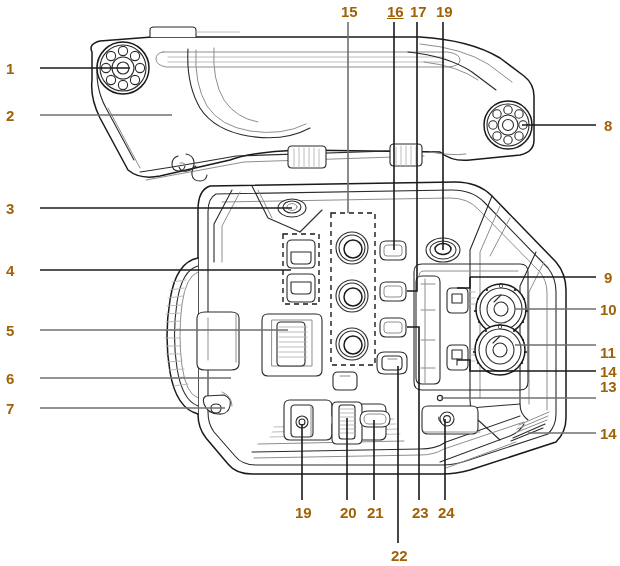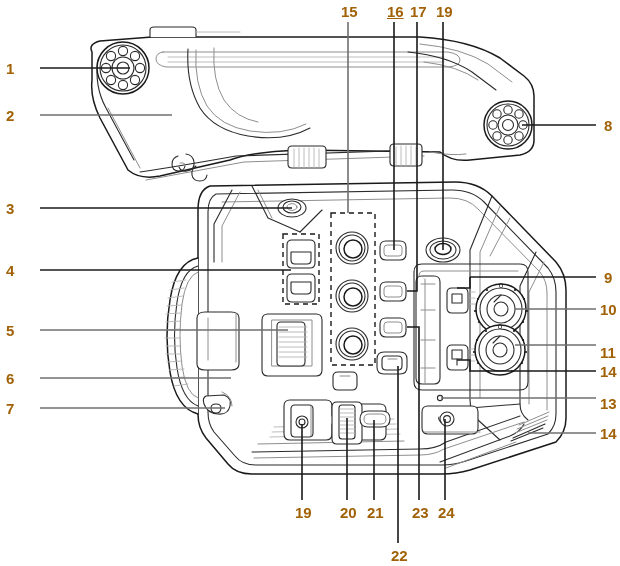--- a/index.html
+++ b/index.html
@@ -424,21 +424,21 @@
   <div class="callout-num" style="left:6px;top:263px;">4</div>
   <div class="callout-num" style="left:6px;top:323px;">5</div>
   <div class="callout-num" style="left:6px;top:371px;">6</div>
   <div class="callout-num" style="left:6px;top:401px;">7</div>
 
   <div class="callout-num" style="left:604px;top:118px;">8</div>
   <div class="callout-num" style="left:604px;top:270px;">9</div>
   <div class="callout-num" style="left:600px;top:302px;">10</div>
   <div class="callout-num" style="left:600px;top:345px;text-align:right;">11</div>
   <div class="callout-num" style="left:600px;top:364px;">14</div>
-  <div class="callout-num" style="left:600px;top:396px;">13</div>
+  <div class="callout-num" style="left:600px;top:379px;">13</div>
   <div class="callout-num" style="left:600px;top:426px;">14</div>
 
   <div class="callout-num" style="left:341px;top:4px;">15</div>
   <div class="callout-num" style="left:387px;top:4px;text-decoration:underline;">16</div>
   <div class="callout-num" style="left:410px;top:4px;">17</div>
   <div class="callout-num" style="left:436px;top:4px;">19</div>
 
   <div class="callout-num" style="left:295px;top:505px;">19</div>
   <div class="callout-num" style="left:340px;top:505px;">20</div>
   <div class="callout-num" style="left:367px;top:505px;text-align:right;">21</div>

